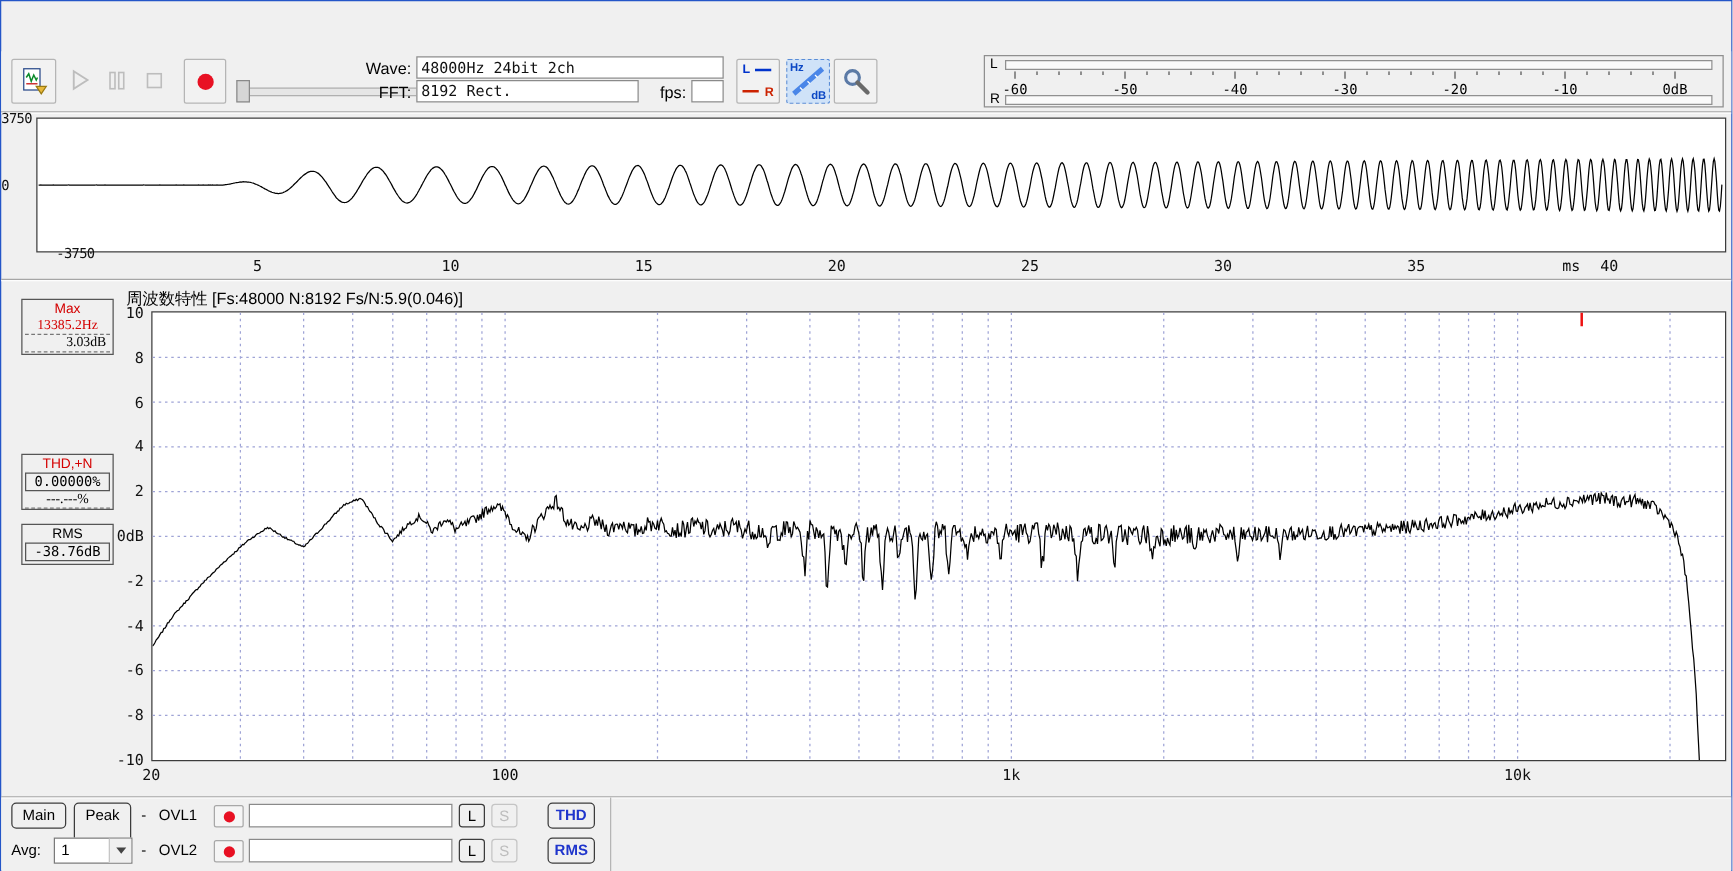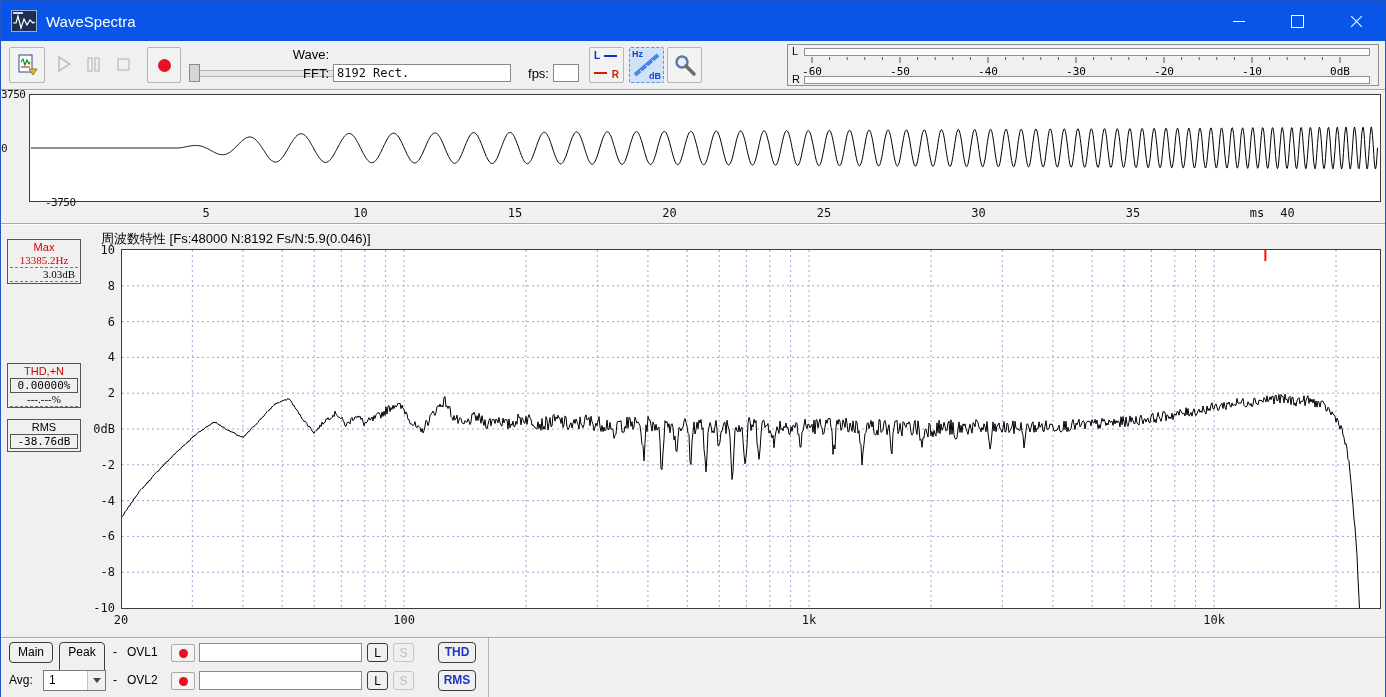--- a/index.html
+++ b/index.html
@@ -37,21 +37,21 @@
   #meter-labels{position:absolute;left:16px;top:20px;width:566px;height:13px;}
   .meter-num{position:absolute;top:0;transform:translateX(-50%);font:11px "DejaVu Sans Mono",monospace;color:#000;}
   .sep{position:absolute;left:0;width:100%;height:2px;border-top:1px solid #a6a6a6;border-bottom:1px solid #fdfdfd;box-sizing:border-box;}
   .plot{position:absolute;background:#fff;border:1px solid #3c3c3c;box-sizing:content-box;}
   .plot svg{display:block;overflow:hidden;}
   #wave-ylabels{position:absolute;left:0;top:0;width:27px;height:230px;}
   .wave-ylbl{position:absolute;width:16px;text-align:left;font:11px "DejaVu Sans Mono",monospace;letter-spacing:-0.5px;color:#111;}
   #wave-xlabels{position:absolute;left:0;top:205px;width:1386px;height:15px;}
   .axlbl{position:absolute;transform:translateX(-50%);font:12px "DejaVu Sans Mono",monospace;color:#111;white-space:nowrap;top:0;}
   .spec-title{position:absolute;font-size:13px;color:#000;white-space:nowrap;}
-  .infobox{position:absolute;left:6px;width:74px;border:1px solid #555;background:#f0f0f0;font-size:11px;text-align:center;line-height:13px;box-sizing:border-box;padding:1px 0;}
+  .infobox{position:absolute;left:16px;width:74px;border:1px solid #555;background:#f0f0f0;font-size:11px;text-align:center;line-height:13px;box-sizing:border-box;padding:1px 0;}
   .infobox div{height:13px;overflow:hidden;}
   .red{color:#d40000;}
   .mono{font-family:"DejaVu Sans Mono",monospace;}
   .dashed-u{border-bottom:1px dashed #777;margin:0 2px;font-family:Liberation Serif, serif;}
   .boxed{border:1px solid #555;margin:0 2px;}
   .alignr{text-align:right;padding-right:3px;}
   #spec-ylabels{position:absolute;left:74px;top:0;width:42px;height:697px;}
   .spec-ylbl{position:absolute;left:0;width:40px;text-align:right;font:12px "DejaVu Sans Mono",monospace;color:#111;}
   #spec-xlabels{position:absolute;left:0;top:612px;width:1386px;height:16px;}
   .bottom-bg{position:absolute;left:0;top:638px;width:100%;height:58px;background:#f0f0f0;}
@@ -67,37 +67,20 @@
   .combo-val{position:absolute;left:5px;top:2px;font-size:12px;color:#000;}
   .combo-btn{position:absolute;right:0;top:0;width:17px;height:100%;background:#f0f0f0;border-left:1px solid #c6c6c6;display:flex;align-items:center;justify-content:center;}
   .chev{width:0;height:0;border-left:4px solid transparent;border-right:4px solid transparent;border-top:5px solid #444;display:block;}
   .vsep{position:absolute;width:1px;background:#b5b5b5;}
 </style>
 </head>
 <body>
 
 <div class="window">
 
-  <div class="titlebar">
-    <svg class="app-icon" width="26" height="22" viewBox="0 0 26 22">
-      <rect x="0.5" y="0.5" width="25" height="21" fill="#1b2f52" stroke="#9ab0d8"></rect>
-      <rect x="2" y="2" width="10" height="2" fill="#cfe0ff"></rect>
-      <polyline points="2,13 5,13 7,6 10,18 13,9 16,15 19,10 22,13 24,12" fill="none" stroke="#ffffff" stroke-width="1.2"></polyline>
-    </svg>
-    <span class="title-text">WaveSpectra</span>
-    <div class="winbtn" style="left:1215px">
-        <span class="glyph-min"></span>
-      </div>
-    <div class="winbtn" style="left:1273px">
-        <span class="glyph-max"></span>
-      </div>
-    <div class="winbtn" style="left:1332px">
-        <span class="glyph-close"></span>
-      </div>
-  </div>
 
   <div class="toolbar-bg"></div>
 
   <div class="tbtn" style="left:8px;top:46px;width:34px;height:34px">
     <svg width="24" height="24" viewBox="0 0 24 24">
       <rect x="4" y="2" width="13" height="17" fill="#fff" stroke="#2a4a8a"></rect>
       <polyline points="6,9 8,6 10,12 12,7 14,11 15,9" fill="none" stroke="#0a8a2a" stroke-width="1.2"></polyline>
       <line x1="6" y1="14" x2="15" y2="14" stroke="#cc3333" stroke-width="1.2"></line>
       <polygon points="14,16 22,16 18,22" fill="#e8b83a" stroke="#9a7a10"></polygon>
     </svg>
@@ -121,20 +104,21 @@
   </div>
 
   <div class="tbtn" style="left:146px;top:46px;width:32px;height:34px">
     <span class="rec-dot"></span>
   </div>
 
   <div class="slider-track" style="left:190px;top:69px;width:142px"></div>
   <div class="slider-thumb" style="left:188px;top:63px"></div>
 
   <span class="tlabel" style="left:270px;top:45px;width:58px">Wave:</span>
+  <div class="fieldbox" style="left:332px;top:44px;width:246px">48000Hz 24bit 2ch</div>
 
   <span class="tlabel" style="left:270px;top:64px;width:58px">FFT:</span>
   <div class="fieldbox" style="left:332px;top:63px;width:178px">8192 Rect.</div>
 
   <span class="tlabel" style="left:512px;top:64px;width:36px">fps:</span>
   <div class="fieldbox" style="left:552px;top:63px;width:26px"></div>
 
   <div class="tbtn" style="left:588px;top:46px;width:33px;height:34px">
     <span class="lr-l">L</span>
     <span class="lr-line1"></span>

